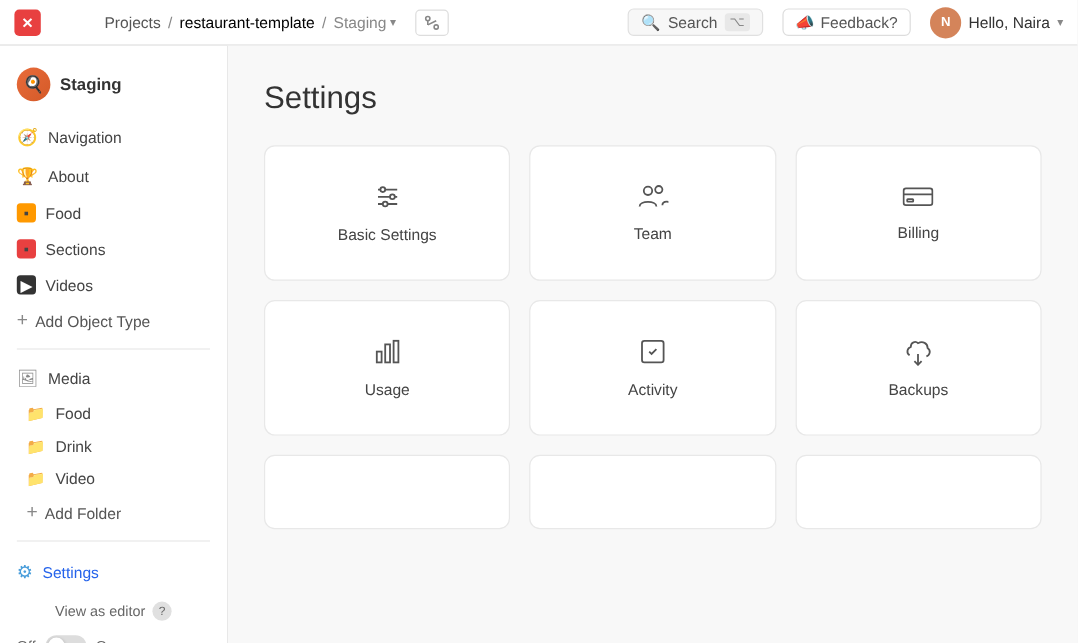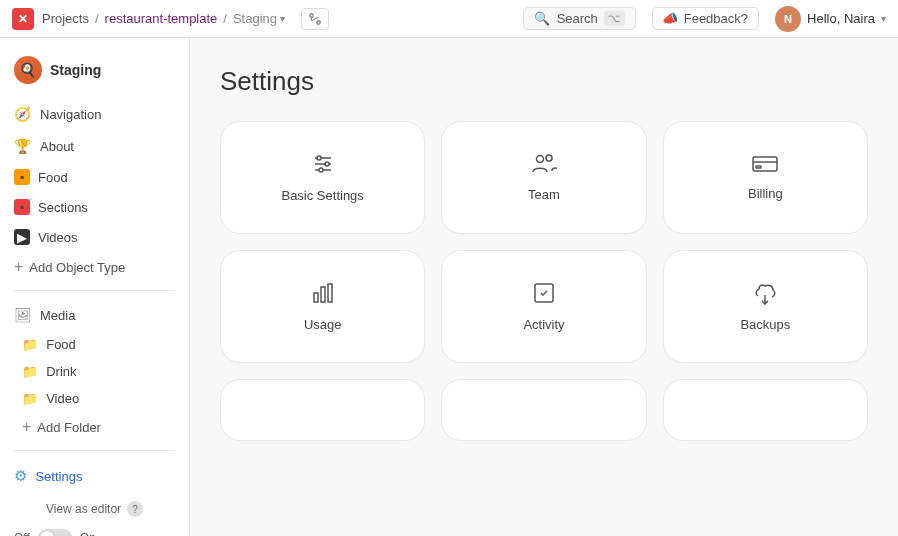--- a/index.html
+++ b/index.html
@@ -17,21 +17,21 @@
       flex-shrink: 0;
     }
     .topnav-logo {
       width: 22px; height: 22px;
       background: #e84040;
       border-radius: 4px;
       display: flex; align-items: center; justify-content: center;
       color: #fff; font-size: 12px; font-weight: bold;
     }
     .topnav-breadcrumb {
-      display: flex; align-items: center; gap: 6px; color: #555; font-size: 13px;
+      display: flex; align-items: center; gap: 6px; color: #555; font-size: 13px; margin-left: 45px;
     }
     .topnav-breadcrumb span { color: #888; }
     .topnav-staging {
       display: flex; align-items: center; gap: 3px; color: #333; font-size: 13px; font-weight: 500;
     }
     .topnav-chevron { font-size: 10px; color: #888; }
     .topnav-pr {
       width: 28px; height: 22px; border: 1px solid #ddd; border-radius: 4px;
       display: flex; align-items: center; justify-content: center; color: #888; font-size: 12px;
     }
@@ -108,39 +108,39 @@
     .toggle-knob { width: 14px; height: 14px; border-radius: 50%; background: #fff; box-shadow: 0 1px 3px rgba(0,0,0,0.3); }
 
     
     .content { flex: 1; padding: 28px 30px; overflow-y: auto; background: #f8f8f8; }
     .page-title { font-size: 26px; font-weight: 400; color: #333; margin-bottom: 24px; }
 
     .settings-grid {
       display: grid; grid-template-columns: repeat(3, 1fr); gap: 16px;
     }
     .settings-card {
-      background: #fff; border: 1px solid #e8e8e8; border-radius: 20px;
+      background: #fff; border: 1px solid #e8e8e8; border-radius: 9px;
       padding: 30px 5px; display: flex; flex-direction: column;
       align-items: center; justify-content: center; cursor: pointer;
       min-height: 110px; gap: 12px;
     }
     .card-icon { font-size: 22px; color: #555; display: flex; align-items: center; justify-content: center; }
     .card-label { font-size: 13px; color: #444; text-align: center; }
 
     .divider { height: 1px; background: #e8e8e8; margin: 8px 14px; }
   </style>
 </head>
 <body>
 
 <nav class="topnav">
   <div class="topnav-logo">✕</div>
   <div class="topnav-breadcrumb">
     <span style="cursor:pointer; color:#555">Projects</span>
     <span>/</span>
-    <span style="cursor:pointer; color:#701a75">restaurant-template</span>
+    <span style="cursor:pointer; color:#000000">restaurant-template</span>
     <span>/</span>
     <div class="topnav-staging">
       <span>Staging</span>
       <span class="topnav-chevron">▾</span>
     </div>
   </div>
   <div class="topnav-pr" style="margin-left:8px;">
     <svg width="14" height="14" viewBox="0 0 16 16" fill="none" stroke="#888" stroke-width="1.5">
       <circle cx="4" cy="4" r="2"></circle>
         <circle cx="12" cy="12" r="2"></circle>

